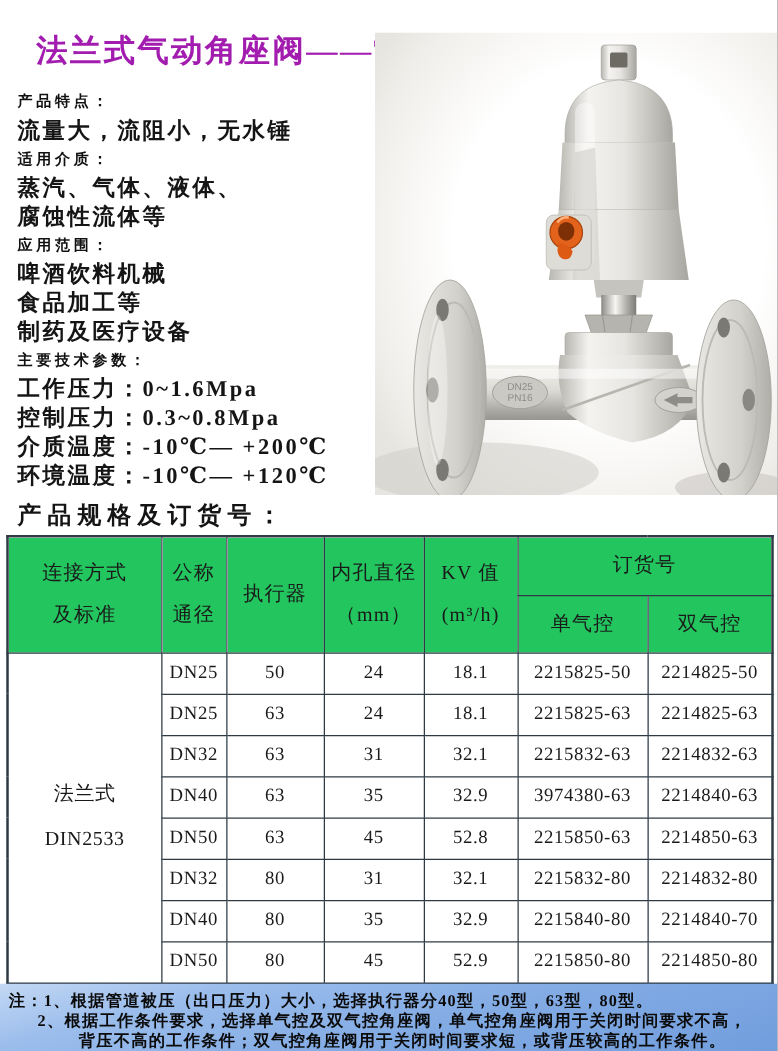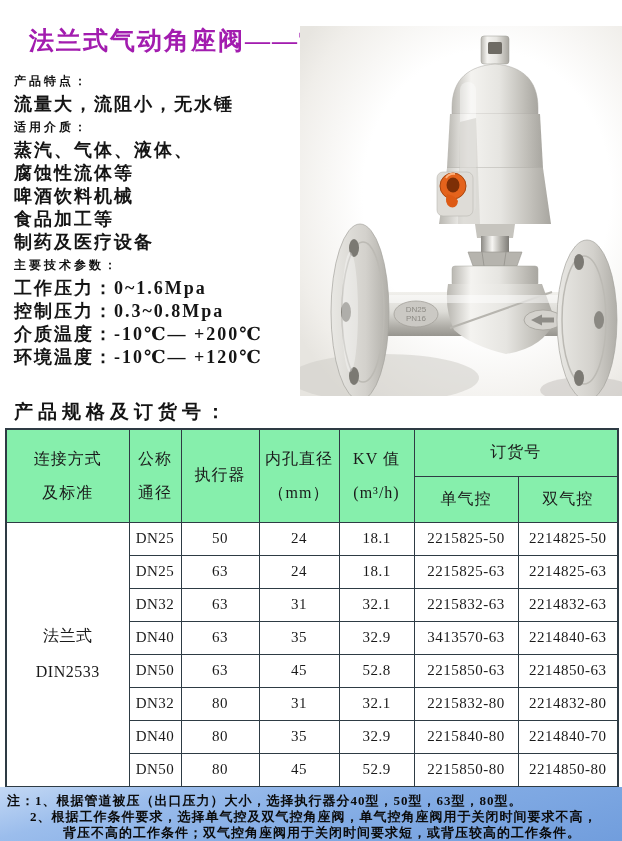--- a/index.html
+++ b/index.html
@@ -33,21 +33,21 @@
   table.spec{
     position:absolute;left:5px;top:428px;width:612px;
     border-collapse:collapse;table-layout:fixed;
     border:2px solid #2e3b44;
   }
   table.spec th,table.spec td{
     border:1px solid #2e3b44;text-align:center;vertical-align:middle;
     font-family:"Liberation Serif","DejaVu Serif",serif;color:#1a1a1a;
     padding:0;overflow:hidden;
   }
-  table.spec th{background:#86efac;font-weight:400;font-size:16px;letter-spacing:1px;}
+  table.spec th{background:#22c55e;font-weight:400;font-size:16px;letter-spacing:1px;}
   table.spec td{font-size:15px;height:32px;background:#ffffff;letter-spacing:.5px;}
   .hrow1{height:47px;} .hrow2{height:46px;}
   .h2line div{line-height:34px;}
   .conn-cell div{line-height:36px;font-size:16px;}
   .notes{
     position:absolute;left:0;top:787px;width:622px;height:65px;
     background:linear-gradient(165deg,#c3d8f4 0%,#9bbdec 22%,#82abe4 55%,#6f9cdc 100%);
     color:#0b0b0b;font-weight:700;font-size:13px;letter-spacing:1px;
     padding-top:6px;box-sizing:border-box;
   }
@@ -60,20 +60,21 @@
 <div class="page">
 
   <h1 class="title">法兰式气动角座阀——常闭型</h1>
 
   <div class="features">
     <div class="fh">产品特点：</div>
     <div class="fl">流量大，流阻小，无水锤</div>
     <div class="fh">适用介质：</div>
     <div class="fl">蒸汽、气体、液体、</div>
     <div class="fl">腐蚀性流体等</div>
+    <div class="fh">应用范围：</div>
     <div class="fl">啤酒饮料机械</div>
     <div class="fl">食品加工等</div>
     <div class="fl">制药及医疗设备</div>
     <div class="fh">主要技术参数：</div>
     <div class="fl">工作压力：0~1.6Mpa</div>
     <div class="fl">控制压力：0.3~0.8Mpa</div>
     <div class="fl">介质温度：-10℃— +200℃</div>
     <div class="fl">环境温度：-10℃— +120℃</div>
   </div>
 
@@ -245,21 +246,21 @@
         <td>31</td>
         <td>32.1</td>
         <td>2215832-63</td>
         <td>2214832-63</td>
       </tr>
       <tr>
         <td>DN40</td>
         <td>63</td>
         <td>35</td>
         <td>32.9</td>
-        <td>3413570-63</td>
+        <td>3974380-63</td>
         <td>2214840-63</td>
       </tr>
       <tr>
         <td>DN50</td>
         <td>63</td>
         <td>45</td>
         <td>52.8</td>
         <td>2215850-63</td>
         <td>2214850-63</td>
       </tr>

